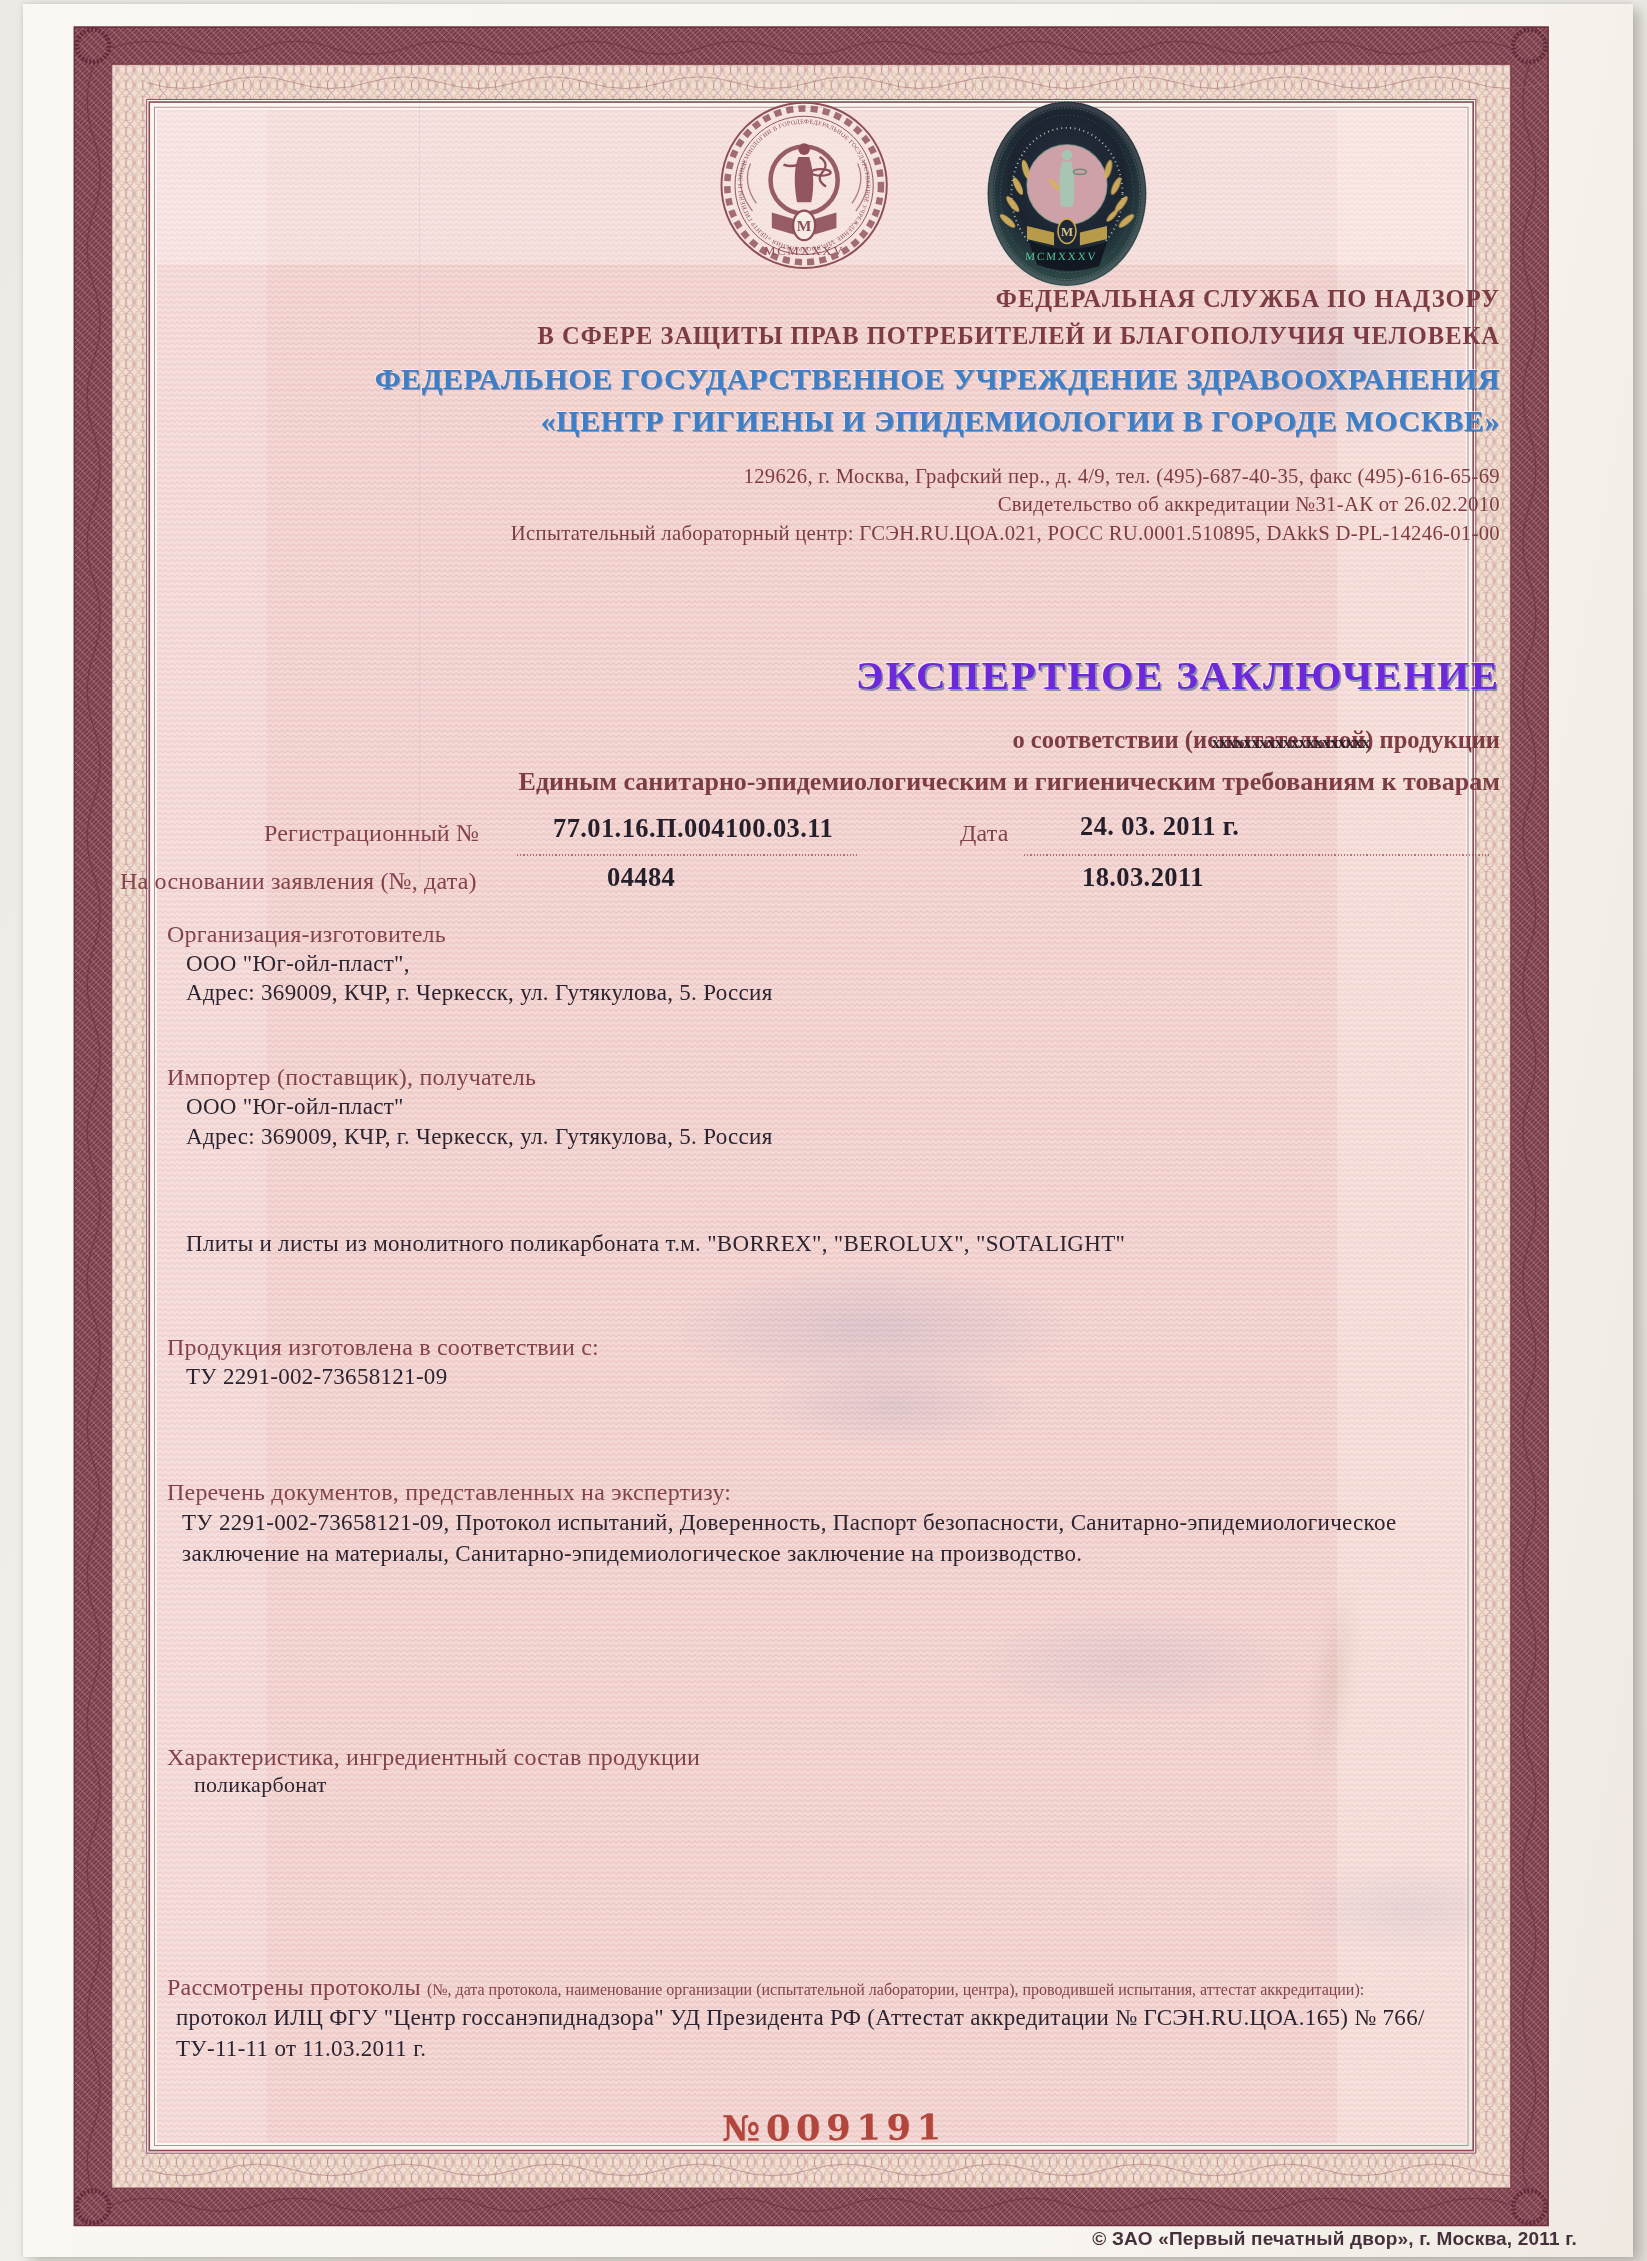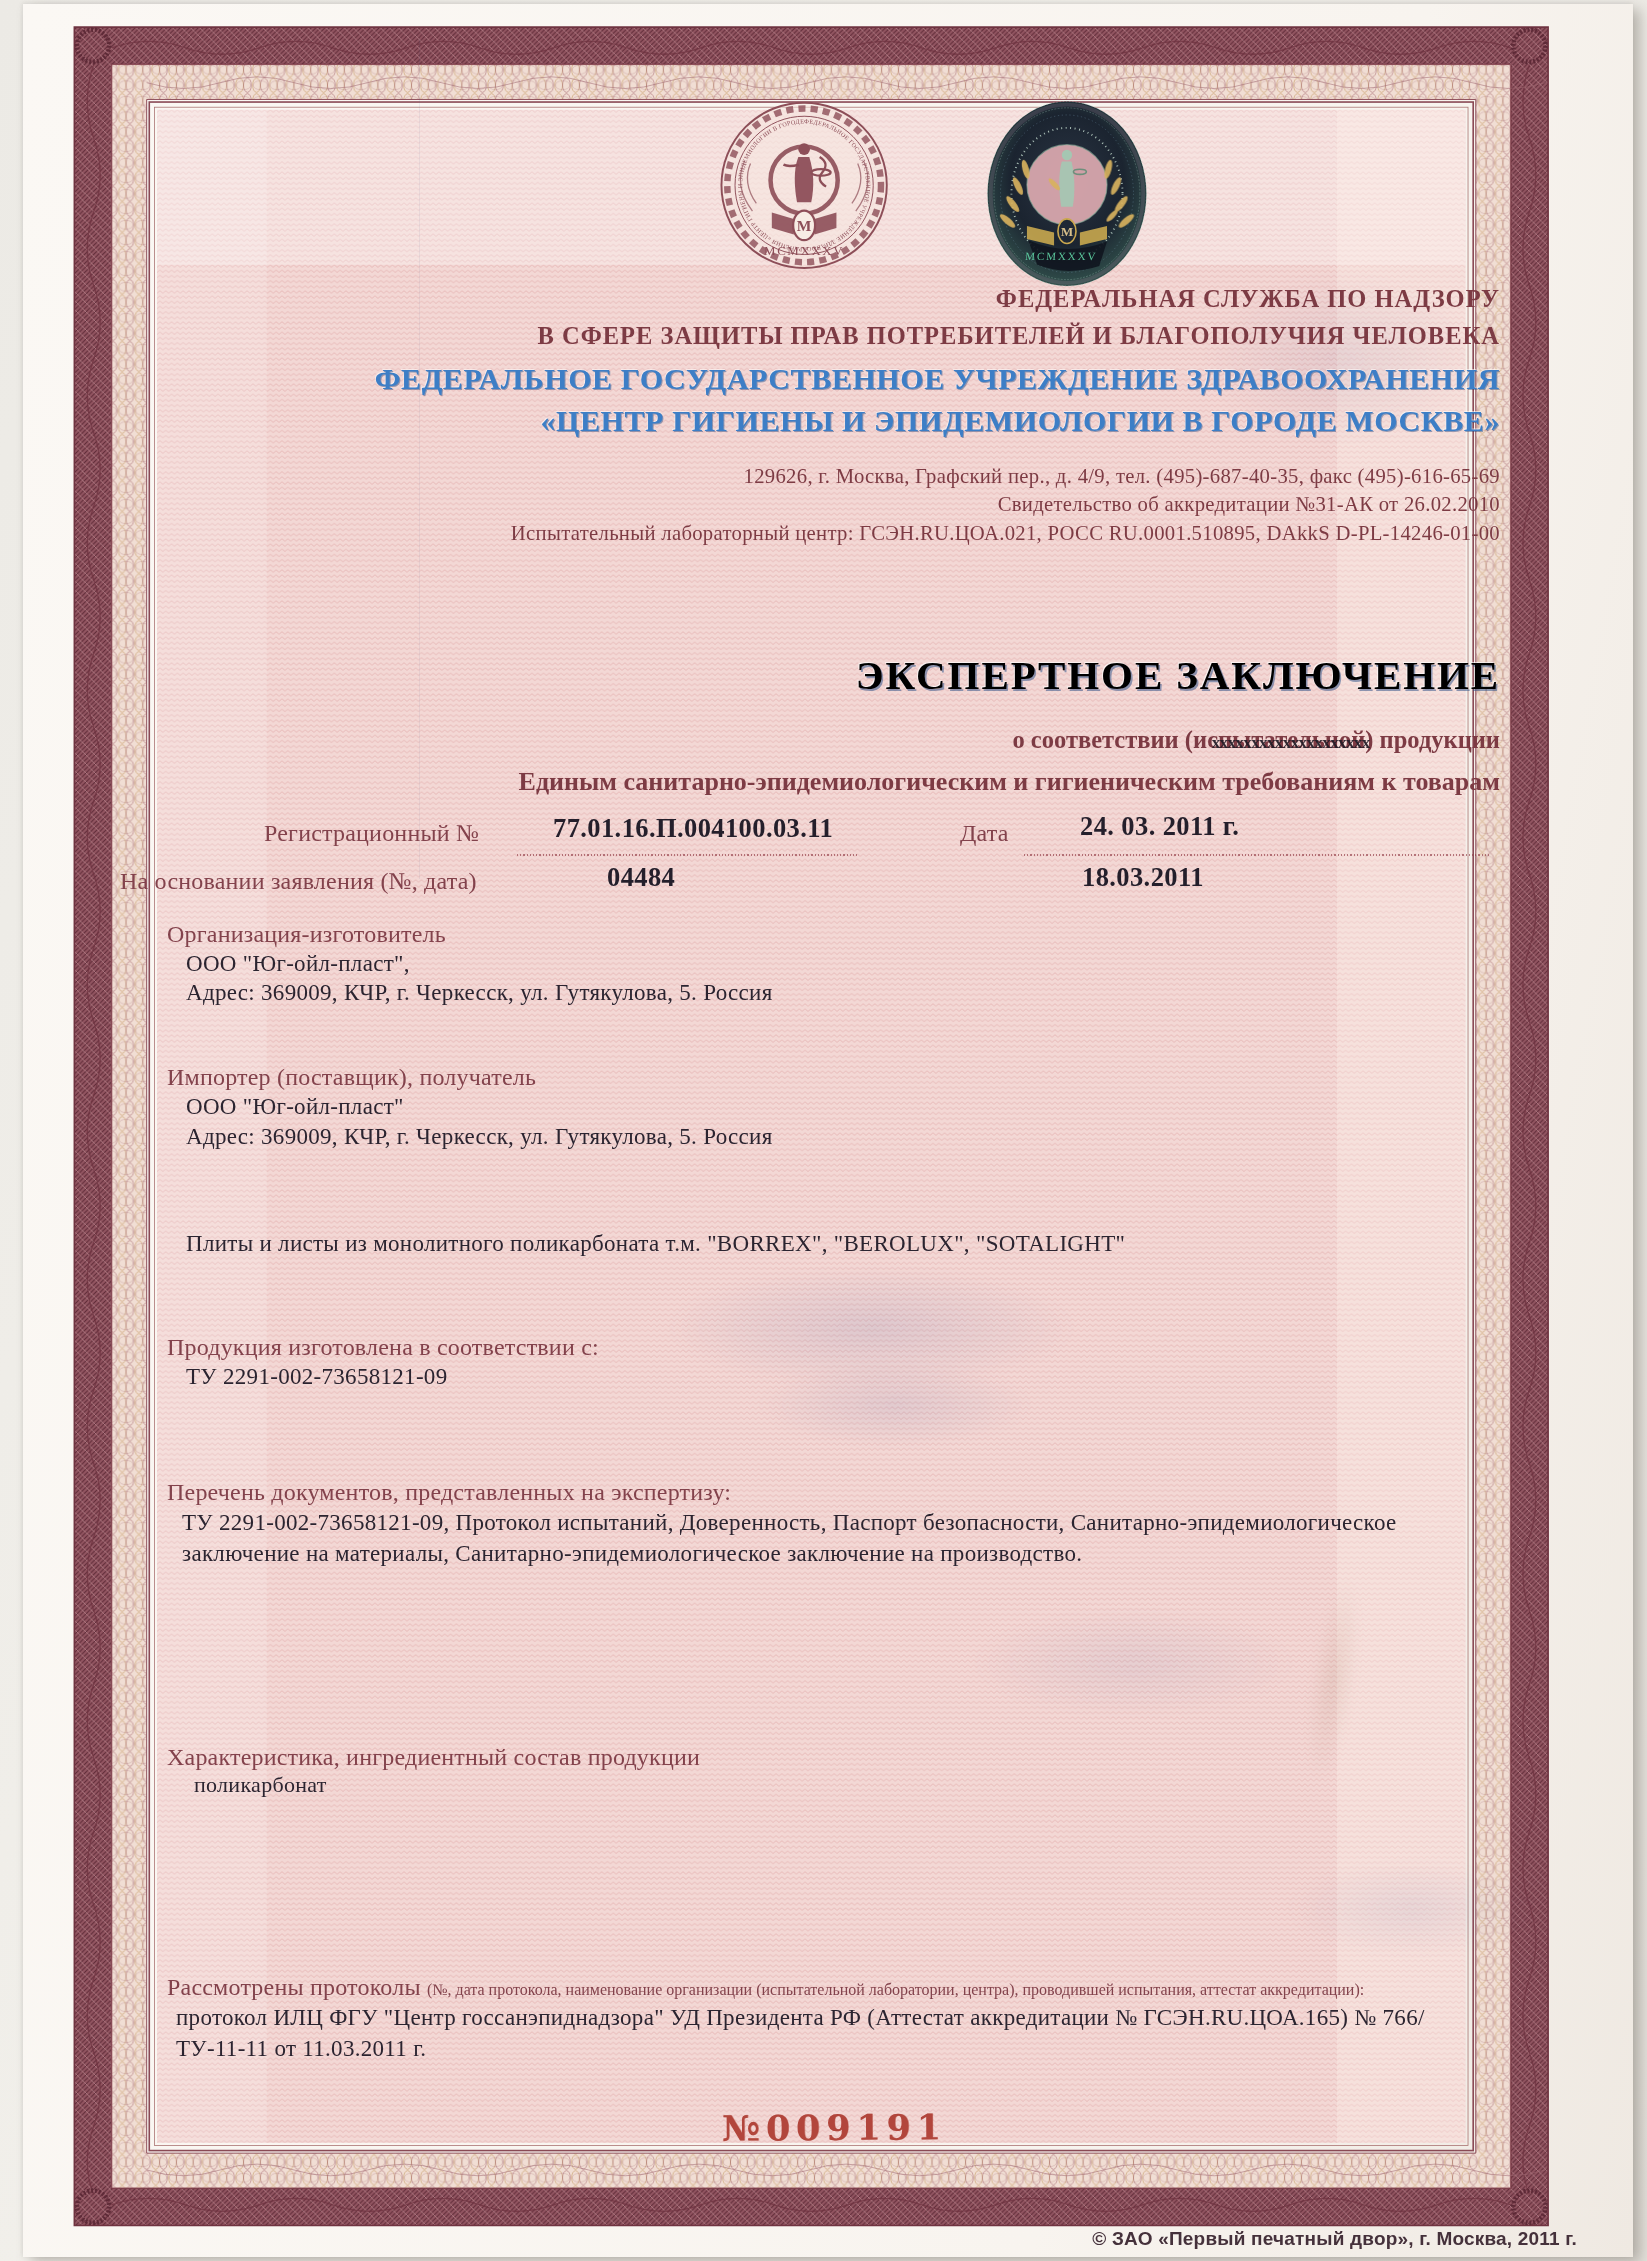--- a/index.html
+++ b/index.html
@@ -18,21 +18,21 @@
   svg.frame{position:absolute;left:0;top:0;}
   .txt{position:absolute;white-space:nowrap;}
   .centered{left:169px;width:1331px;text-align:right;}
   .agency{font-weight:700;font-size:24.5px;letter-spacing:1px;color:#7d3b44;}
   .orgblue{
     font-weight:700;font-size:30px;letter-spacing:0.6px;color:#3d7ec6;
     text-shadow:1px 1px 0 rgba(34,74,130,.45), -0.6px -0.6px 0 rgba(255,255,255,.55);
   }
   .addr{font-size:20.7px;color:#7d3b44;letter-spacing:0.3px;}
   .doc-title{
-    font-weight:700;font-size:41px;letter-spacing:1.9px;color:#000000;
+    font-weight:700;font-size:41px;letter-spacing:1.9px;color:#6d28d9;
     text-shadow:1.6px 1.6px 0 rgba(38,78,135,.5), -1px -1px 0 rgba(255,255,255,.65);
   }
   .subtitle{font-weight:700;font-size:24.5px;color:#7d3b44;}
   .subtitle .struck{position:relative;display:inline-block;}
   .subtitle .overlay{
     position:absolute;left:2%;top:26%;width:96%;color:#211c26;font-size:17px;
     letter-spacing:-0.6px;font-weight:700;opacity:.92;white-space:nowrap;
   }
   .sub2{font-weight:700;font-size:26px;color:#7d3b44;}
   .label{font-size:24px;color:#83424c;letter-spacing:0.2px;}

